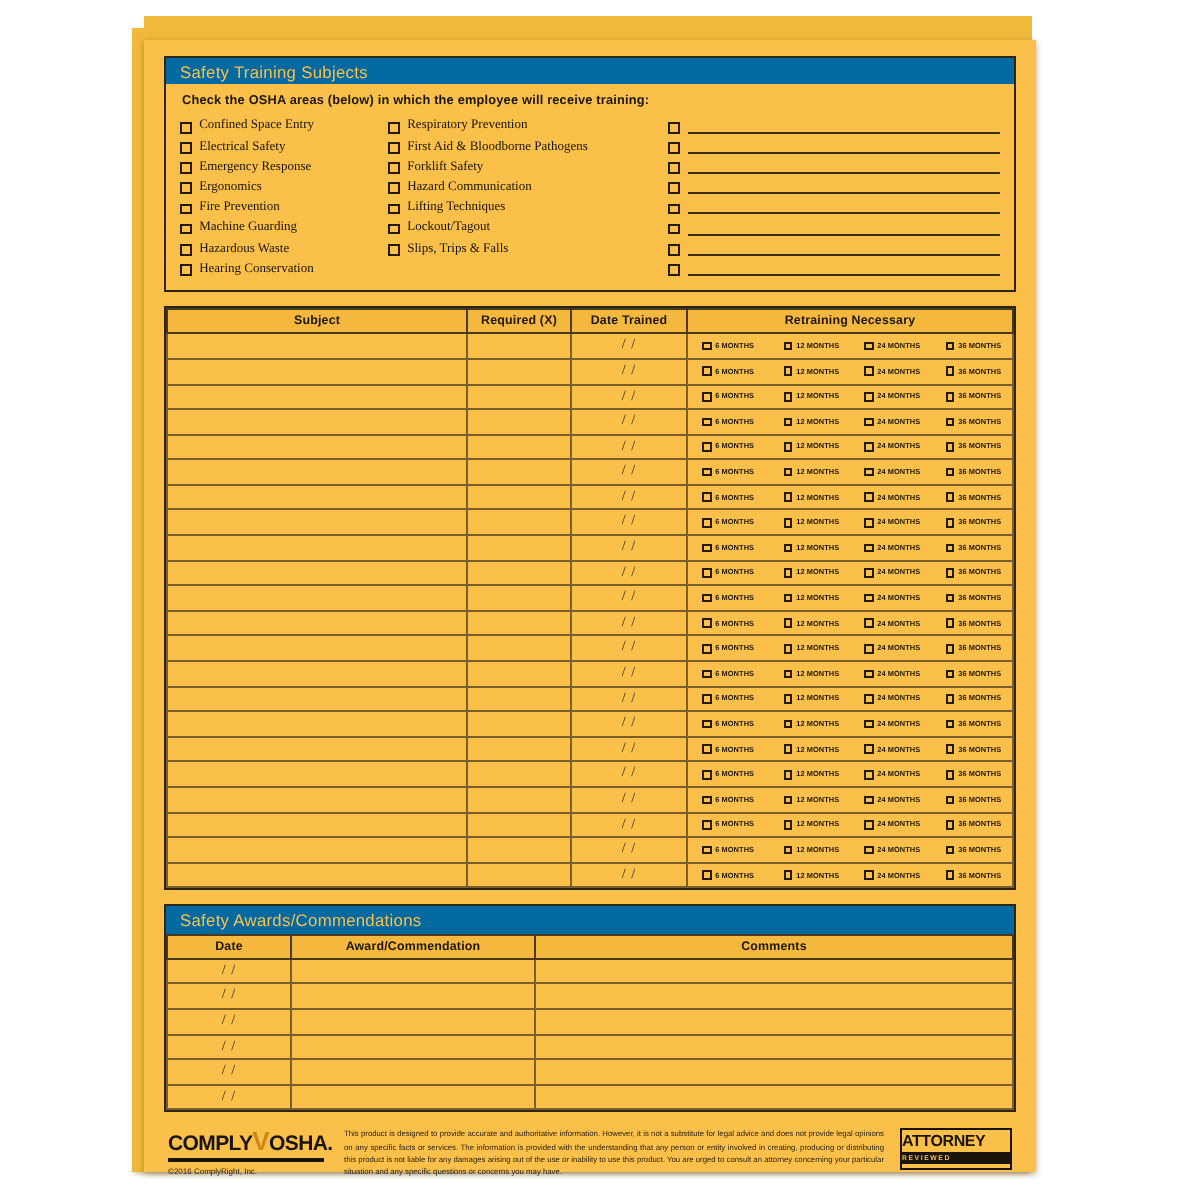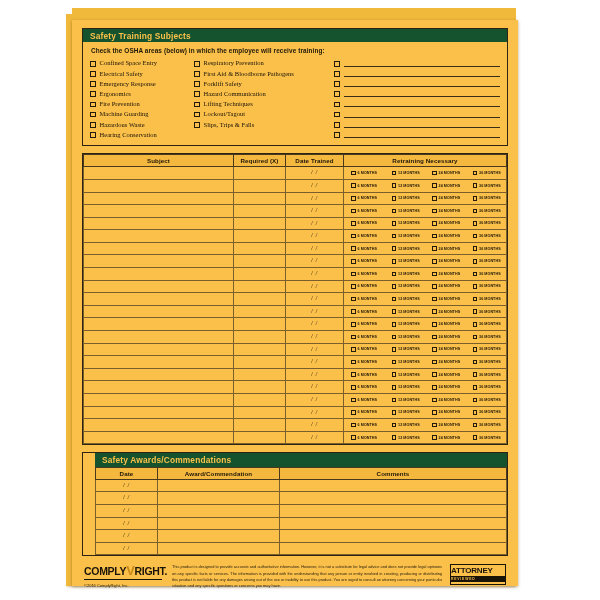--- a/index.html
+++ b/index.html
@@ -15,22 +15,22 @@
   .back2{left:72px;  top:8px;  width:444px; height:578px;}
   .tab-nub{position:absolute;left:66px;top:14px;width:44px;height:14px;background:#f0b93c;}
 
   .form{position:absolute;left:72px;top:20px;width:446px;height:566px;
         background:#fbc04a;
         box-shadow:0 1px 3px rgba(100,65,5,.45);
         box-sizing:border-box;padding:8px 10px 6px 10px;}
 
   
   .section{border:1.3px solid #2e2413;background:#fbc04a;box-sizing:border-box;}
-  .sec-head{background:#14532d;color:#fbc04a;
-            font-size:8.4px;font-weight:bold;letter-spacing:.15px;
+  .sec-head{background:#0369a1;color:#fbc04a;
+            font-size:8.4px;font-weight:normal;letter-spacing:.15px;
             padding:2.5px 0 2.5px 7px;line-height:1;}
 
   
   .subjects-body{padding:5px 7px 6px 7px;}
   .instruction{font-size:6.4px;font-weight:bold;color:#1d1609;
                margin:0 0 5px 1px;letter-spacing:.1px;}
   .cols{display:flex;gap:0;}
   .col{display:flex;flex-direction:column;gap:1.6px;}
   .col-a{width:104px;} .col-b{width:140px;} .col-c{flex:1;}
   .cbrow{display:flex;align-items:center;gap:4px;height:8.6px;}
@@ -759,21 +759,21 @@
                     <span class="rt-box"></span>
                     <span class="rt-lab">36 MONTHS</span>
                   </div>
                 </div>
               </td>
             </tr>
           </tbody>
       </table>
     </div>
 
-    <div class="section" style="margin-top:7px;padding-left:12px;">
+    <div class="section" style="margin-top:7px;">
       <div class="sec-head">Safety Awards/Commendations</div>
       <table>
         <colgroup>
             <col style="width:62px">
             <col style="width:122px">
             <col>
           </colgroup>
         <thead>
             <tr>
           <th>Date</th>
@@ -811,21 +811,21 @@
               <td class="dcell">/        /</td>
               <td></td>
               <td></td>
             </tr>
           </tbody>
       </table>
     </div>
 
     <div class="footer">
       <div class="logo-wrap">
-        <div class="logo"><span>COMPLY</span><span class="swash">V</span><span>RIGHT.</span></div>
+        <div class="logo"><span>COMPLY</span><span class="swash">V</span><span>OSHA.</span></div>
         <div class="logo-rule"></div>
         <div class="copy">©2016 ComplyRight, Inc.</div>
 
       </div>
       <div class="disclaimer">
         <p>This product is designed to provide accurate and authoritative information. However, it is not a substitute for legal advice and does not provide legal opinions on any specific facts or services. The information is provided with the understanding that any person or entity involved in creating, producing or distributing this product is not liable for any damages arising out of the use or inability to use this product. You are urged to consult an attorney concerning your particular situation and any specific questions or concerns you may have.</p>
 
       </div>
       <div class="badge">
         <div class="badge-main">ATTORNEY</div>

